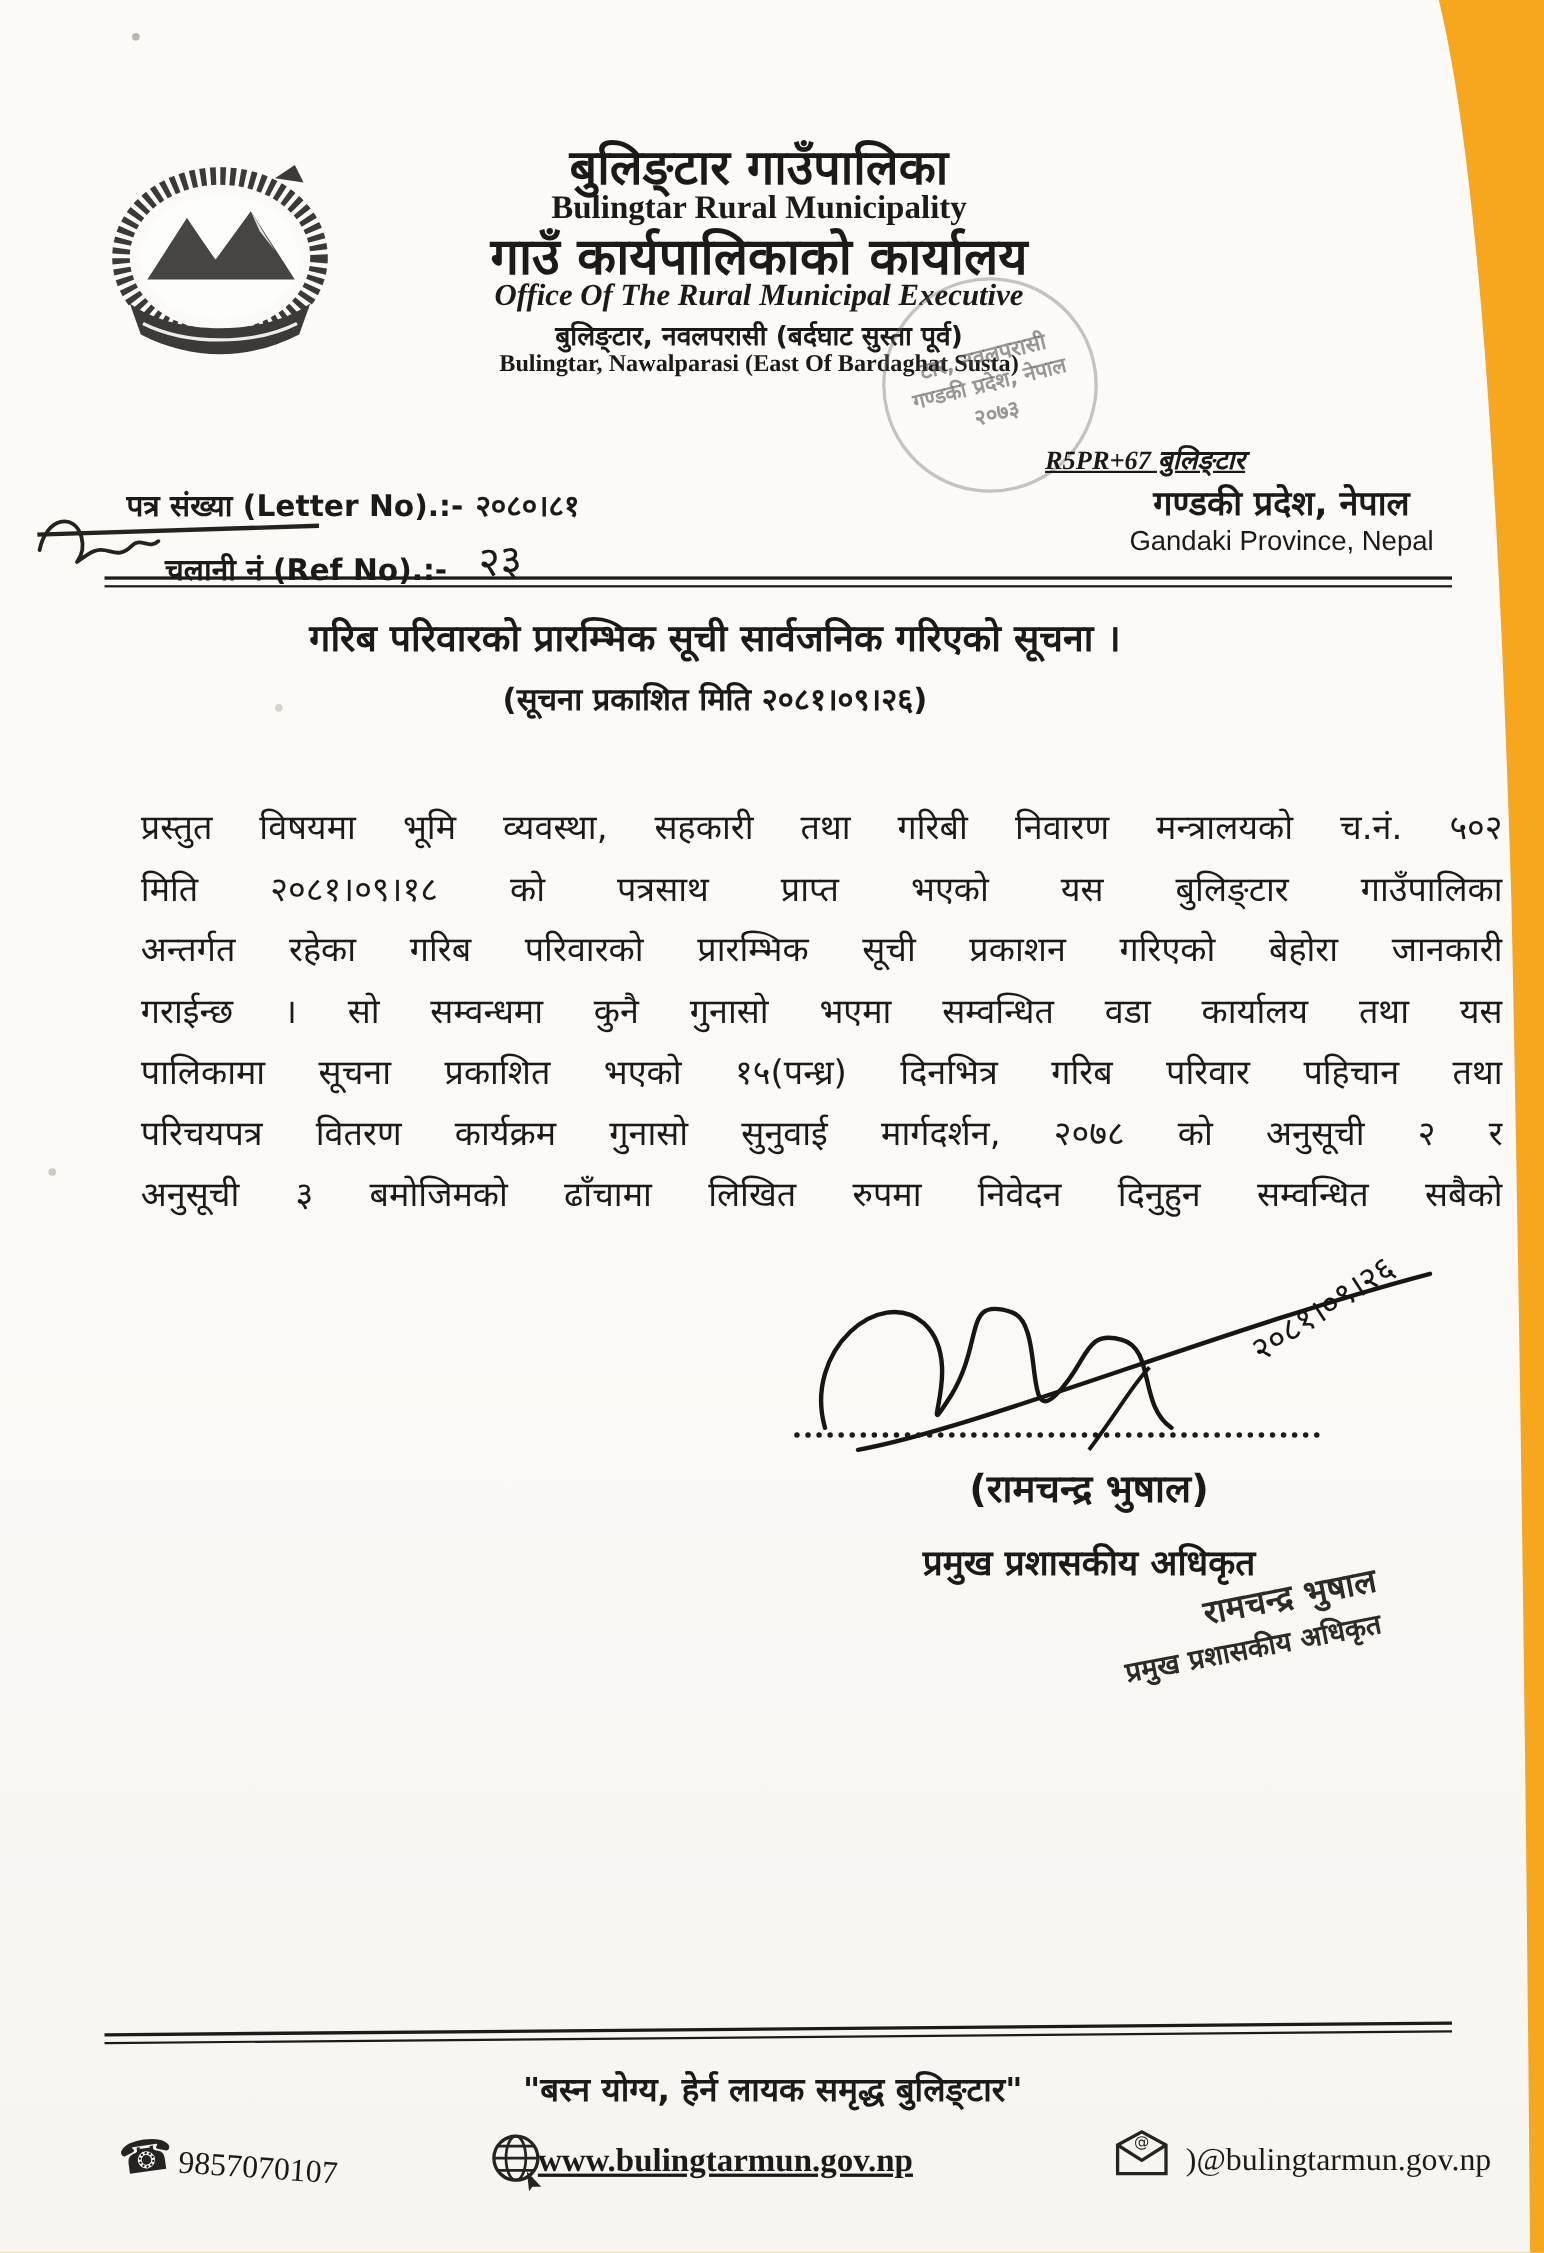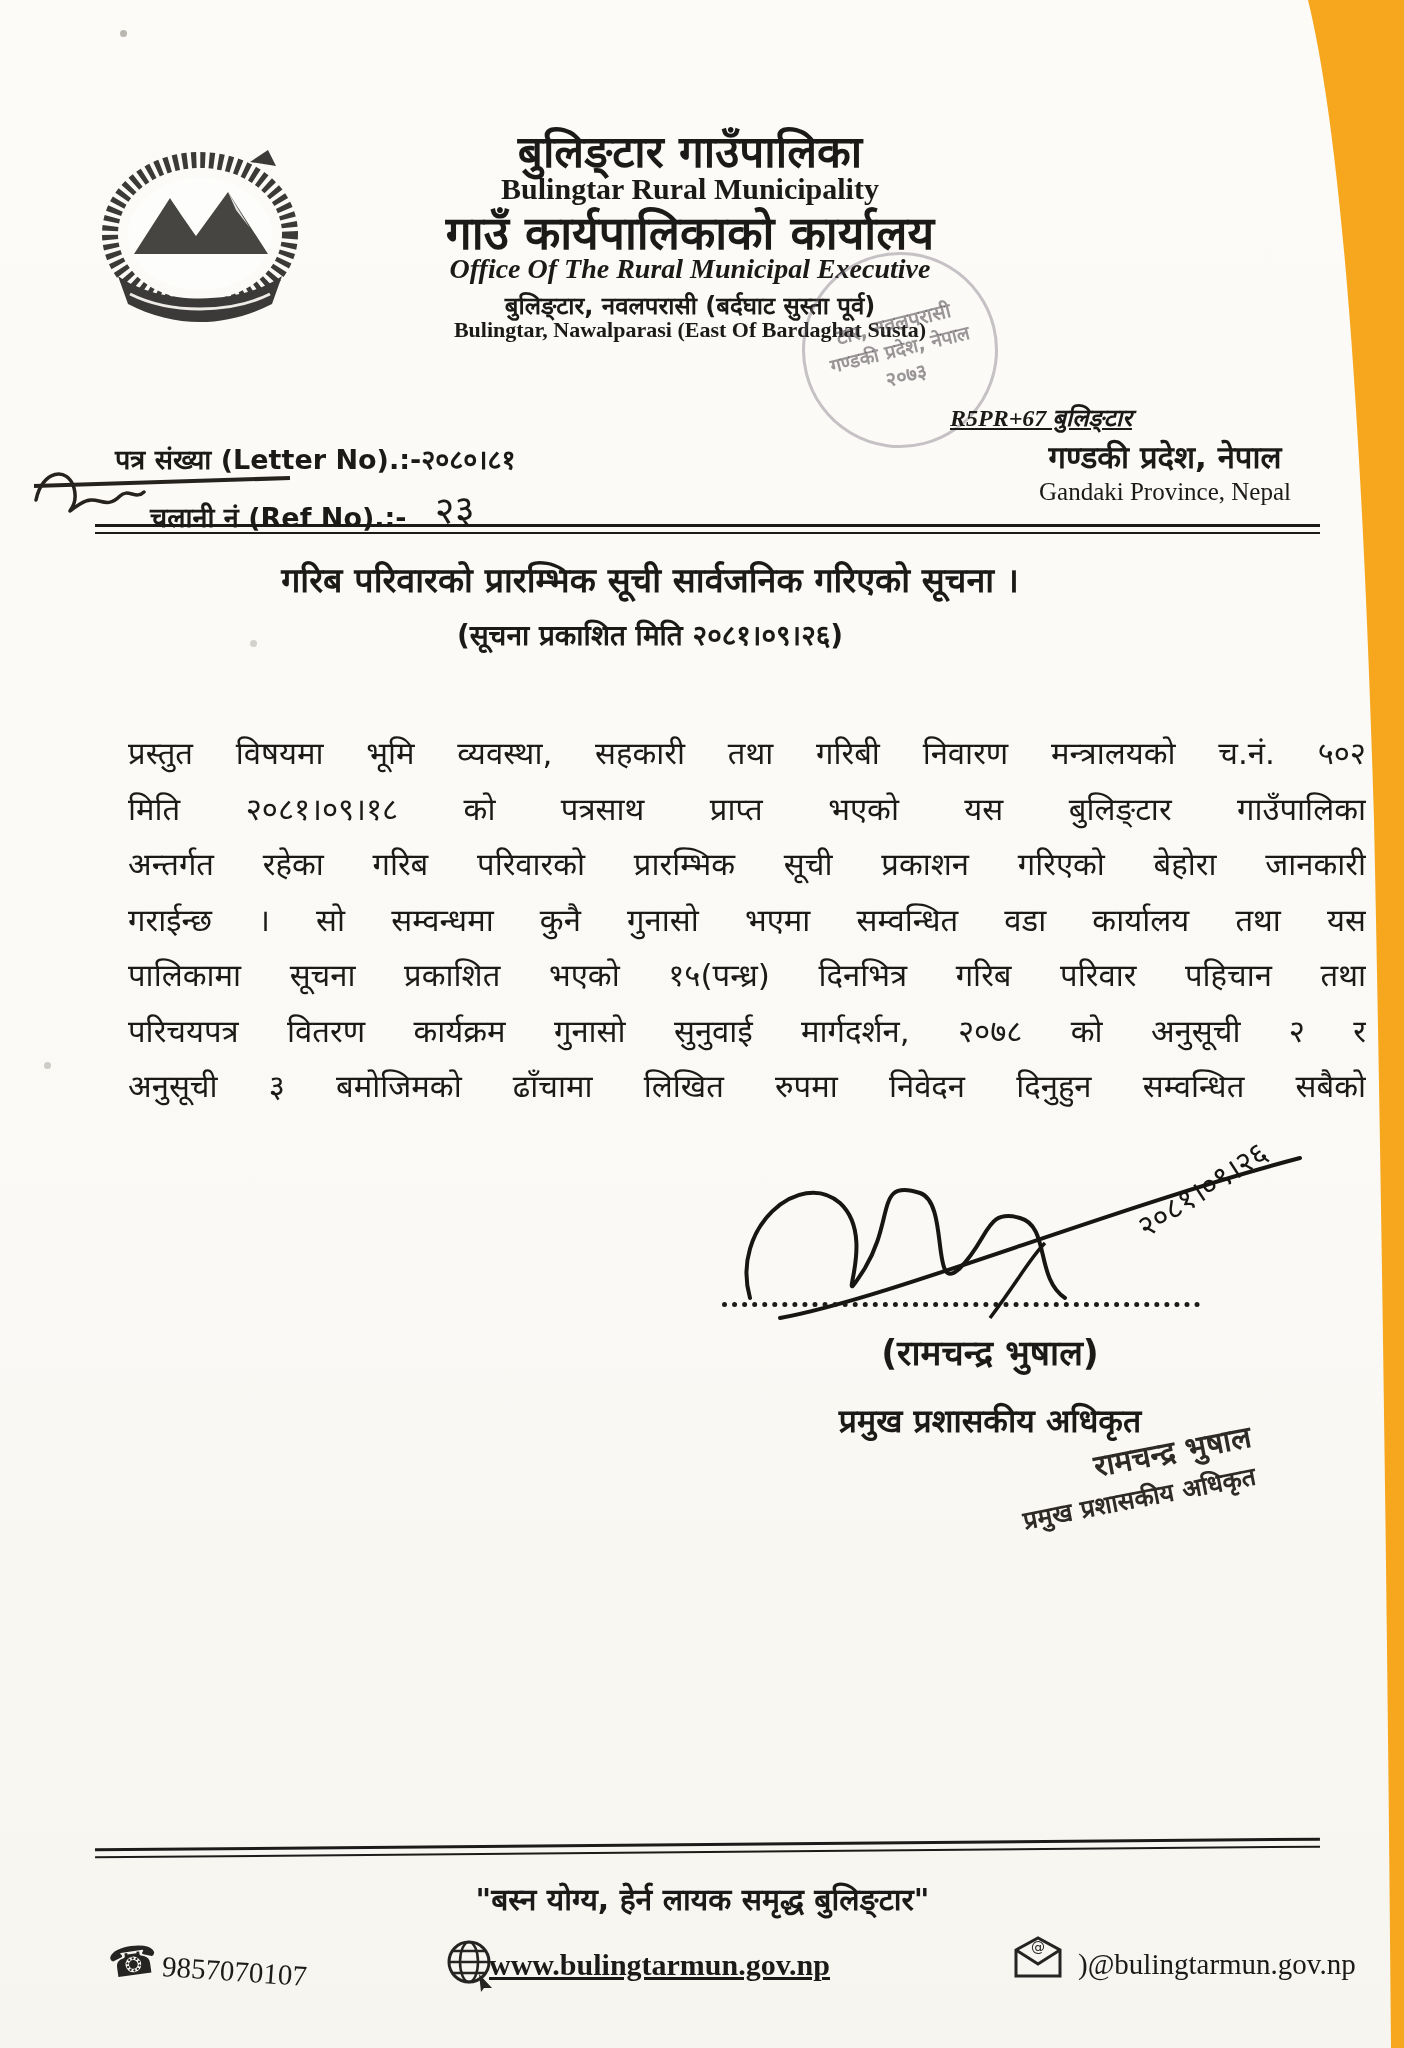--- a/index.html
+++ b/index.html
@@ -8,21 +8,21 @@
     background:#f6a71e;
     font-family:"DejaVu Sans",sans-serif;color:#1c1a18;
   }
   #paper{
     position:absolute;inset:0;
     background:linear-gradient(180deg,#fcfbf8 0%,#faf9f5 60%,#f6f5f0 100%);
   }
   .abs{position:absolute;}
   .center{text-align:center;}
   .serif{font-family:"Liberation Serif","DejaVu Serif",serif;}
-  .sans{font-family:Liberation Serif, serif;}
+  .sans{font-family:Liberation Sans, sans-serif;}
 
   
   .h-np-name{left:250px;top:120px;width:880px;font-size:44px;font-weight:bold;}
   .h-en-name{left:250px;top:172px;width:880px;font-size:30px;font-weight:bold;}
   .h-office-np{left:230px;top:200px;width:920px;font-size:46px;font-weight:bold;}
   .h-office-en{left:250px;top:253px;width:880px;font-size:28px;font-weight:bold;font-style:italic;}
   .h-addr-np{left:250px;top:288px;width:880px;font-size:24px;font-weight:bold;}
   .h-addr-en{left:250px;top:317px;width:880px;font-size:22px;font-weight:bold;}
 
   .hdr-stamp{
@@ -38,21 +38,21 @@
 
   .plus-code{left:950px;top:400px;width:380px;font-size:24px;font-weight:bold;
     font-style:italic;text-decoration:underline;font-family:"Liberation Serif",serif;}
   .prov-np{left:1000px;top:435px;width:330px;text-align:center;font-size:31px;font-weight:bold;}
   .prov-en{left:1000px;top:478px;width:330px;text-align:center;font-size:25px;}
 
   .letter-line{left:115px;top:440px;font-size:27px;font-weight:bold;white-space:nowrap;}
   .ref-line{left:150px;top:486px;font-size:27px;font-weight:bold;white-space:nowrap;}
   .ref-value{display:inline-block;font-size:38px;font-weight:normal;
     transform:rotate(-4deg) translateY(-4px);font-family:"DejaVu Serif",serif;margin-left:28px;}
-  .letter-value{font-weight:bold;}
+  .letter-value{font-weight:bold;margin-left:11px;}
 
   .rule-double{height:5px;border-top:3px solid #1d1b19;border-bottom:2px solid #1d1b19;}
   .hdr-rule{left:95px;top:524px;width:1225px;}
 
   .subject-title{left:90px;top:556px;width:1120px;font-size:34px;font-weight:bold;}
   .subject-pub{left:90px;top:615px;width:1120px;font-size:28px;font-weight:bold;}
 
   .body-block{left:100px;top:726px;width:1238px;font-size:31px;margin-left:28px;}
   .bline{height:55.5px;line-height:55.5px;white-space:nowrap;}
   .jline{text-align:justify;text-align-last:justify;white-space:normal;height:55.5px;line-height:55.5px;overflow:hidden;}

